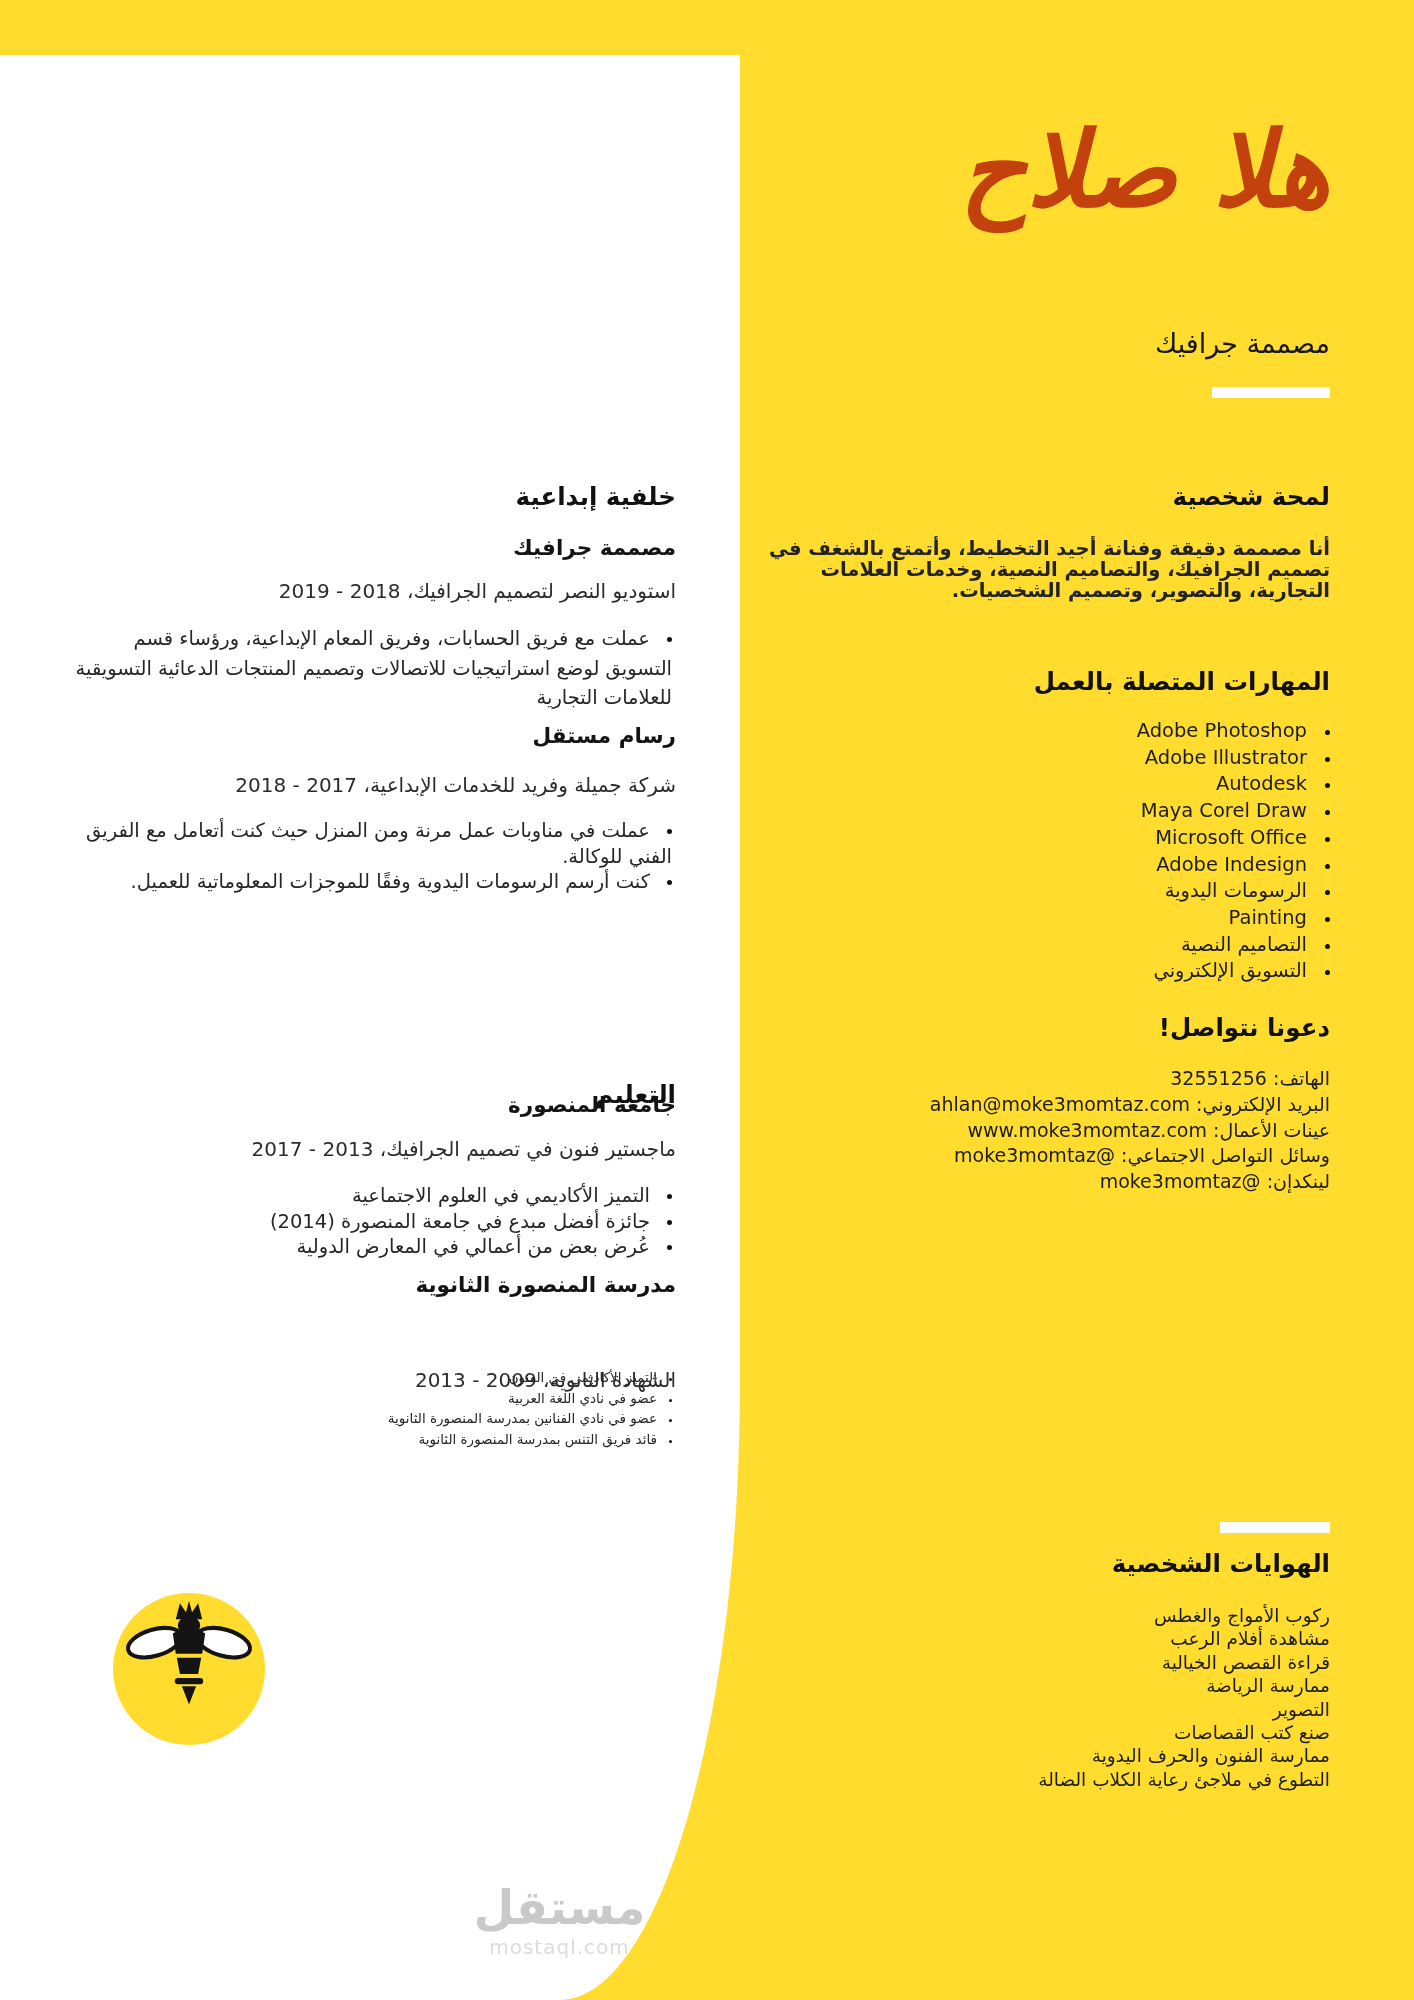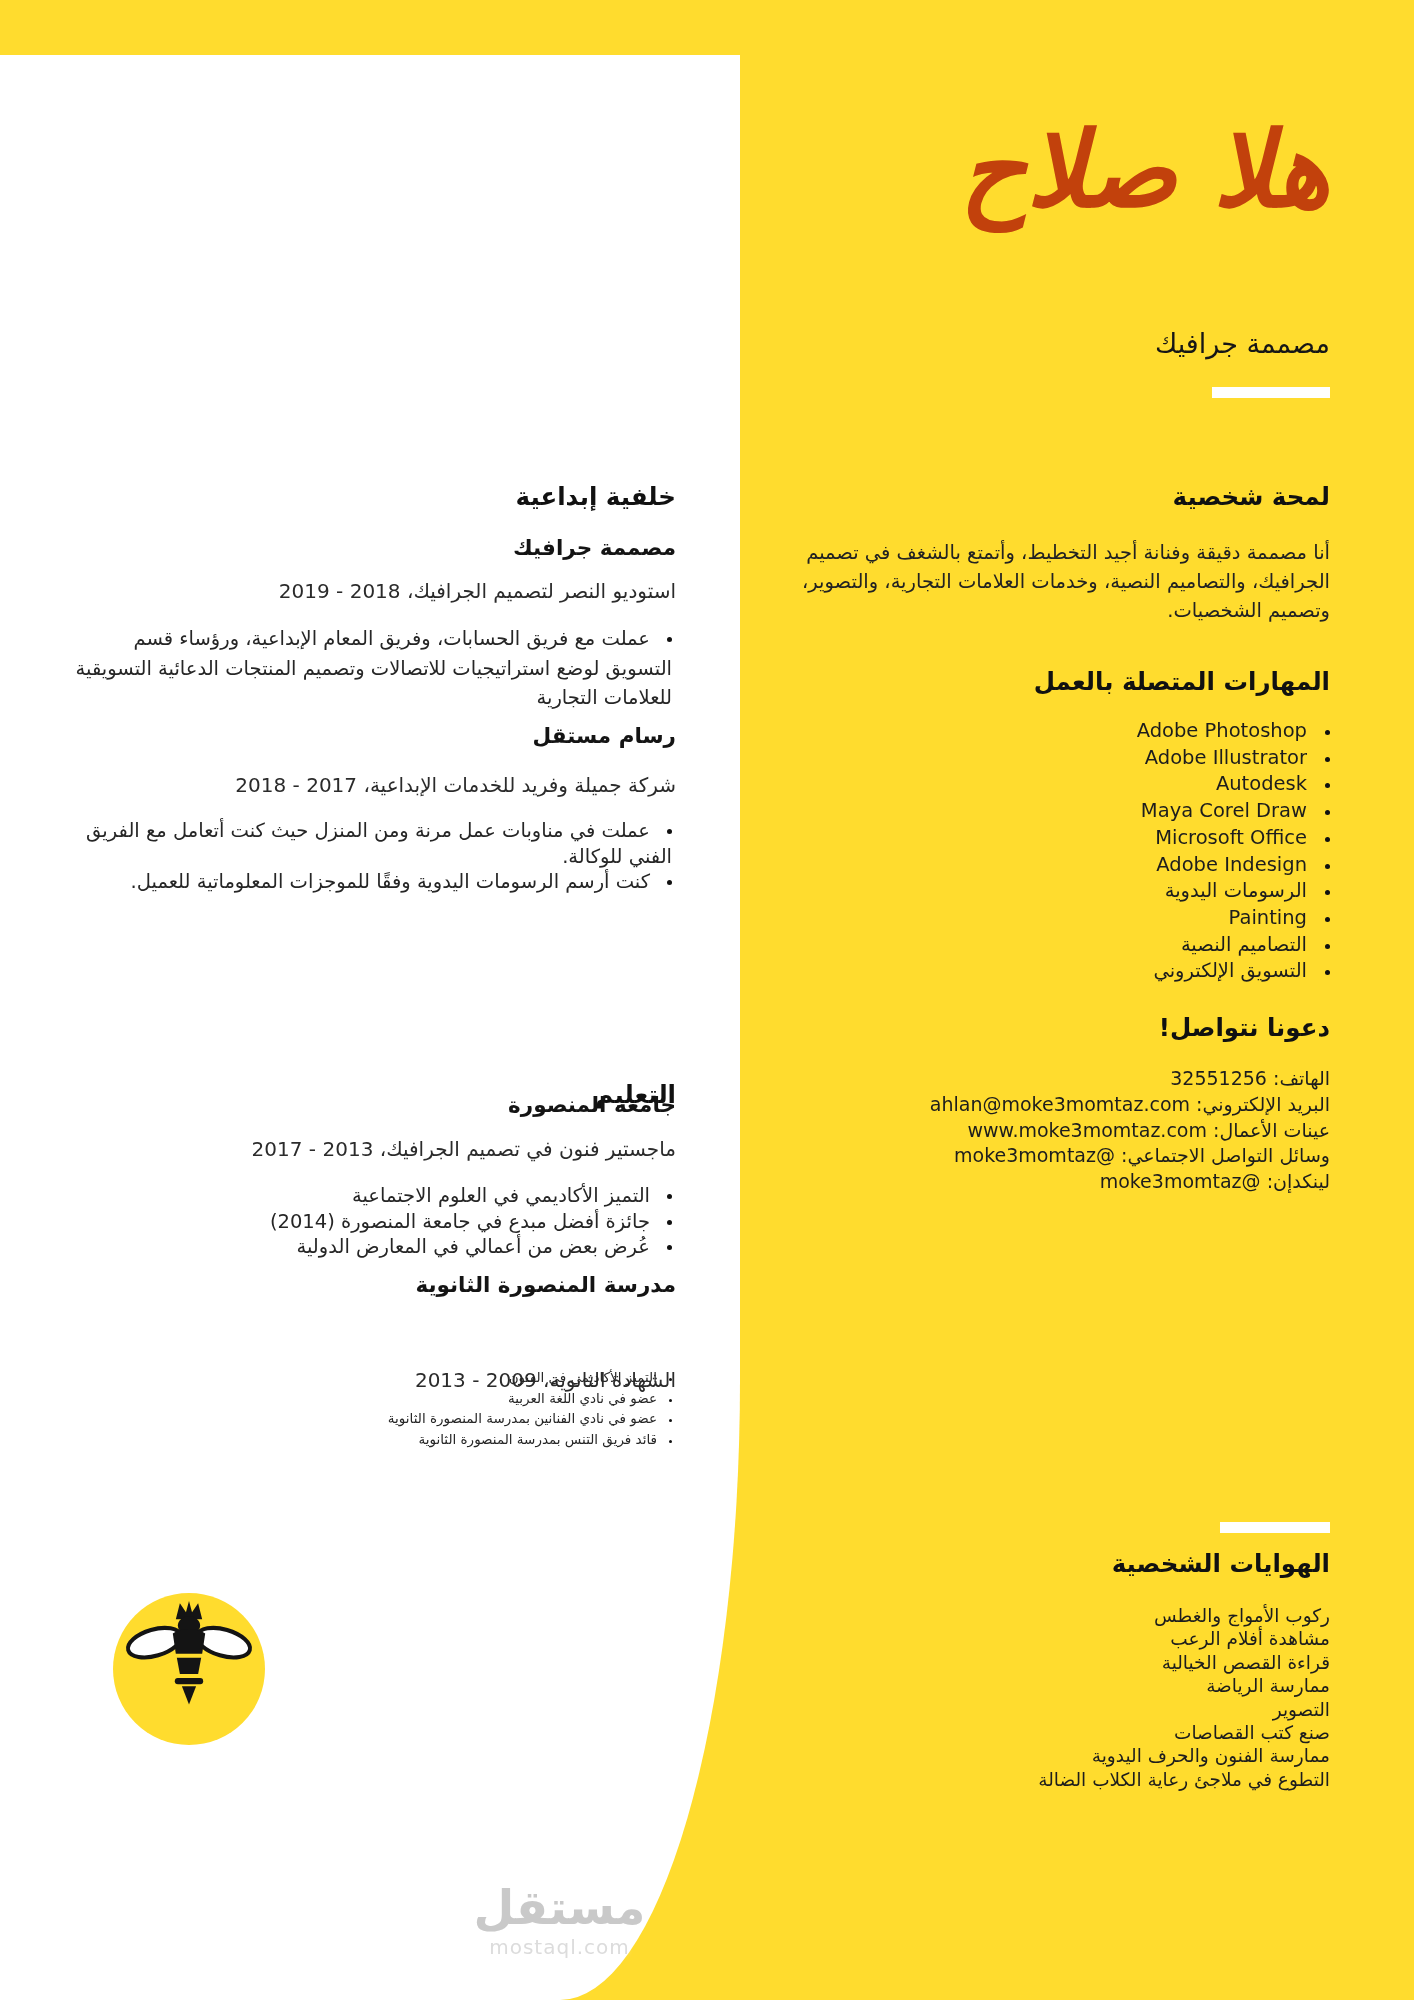--- a/index.html
+++ b/index.html
@@ -32,21 +32,21 @@
     color:#c2410c; letter-spacing:-1px;font-style:italic;
   }
   #person-title { top:328px; width:100%; font-size:27px; font-weight:400; color:#161616; }
   .bar { position:absolute; background:#ffffff; height:11px; }
   #bar-top { top:387px; width:118px; right:0; }
   #bar-hobbies { top:1522px; width:110px; right:0; }
   .yh { font-size:24.5px; font-weight:700; color:#111; width:100%; }
   #profile-h { top:482px; }
   #profile-text {
     top:538px; width:566px;
-    font-size:19.5px; line-height:29px; color:#222;
+    font-size:19.5px; line-height:21px; color:#222;font-weight:bold;
   }
   #skills-h { top:667px; }
   ul.plainlist { list-style:none; }
   #skills-list { top:718px; width:100%; }
   #skills-list li {
     list-style:disc inside; direction:rtl;
     font-size:19.5px; line-height:25.7px; color:#1d1d1d;
   }
   #skills-list li::marker { color:#111; font-size:17px; }
   #contact-h { top:1013px; }

